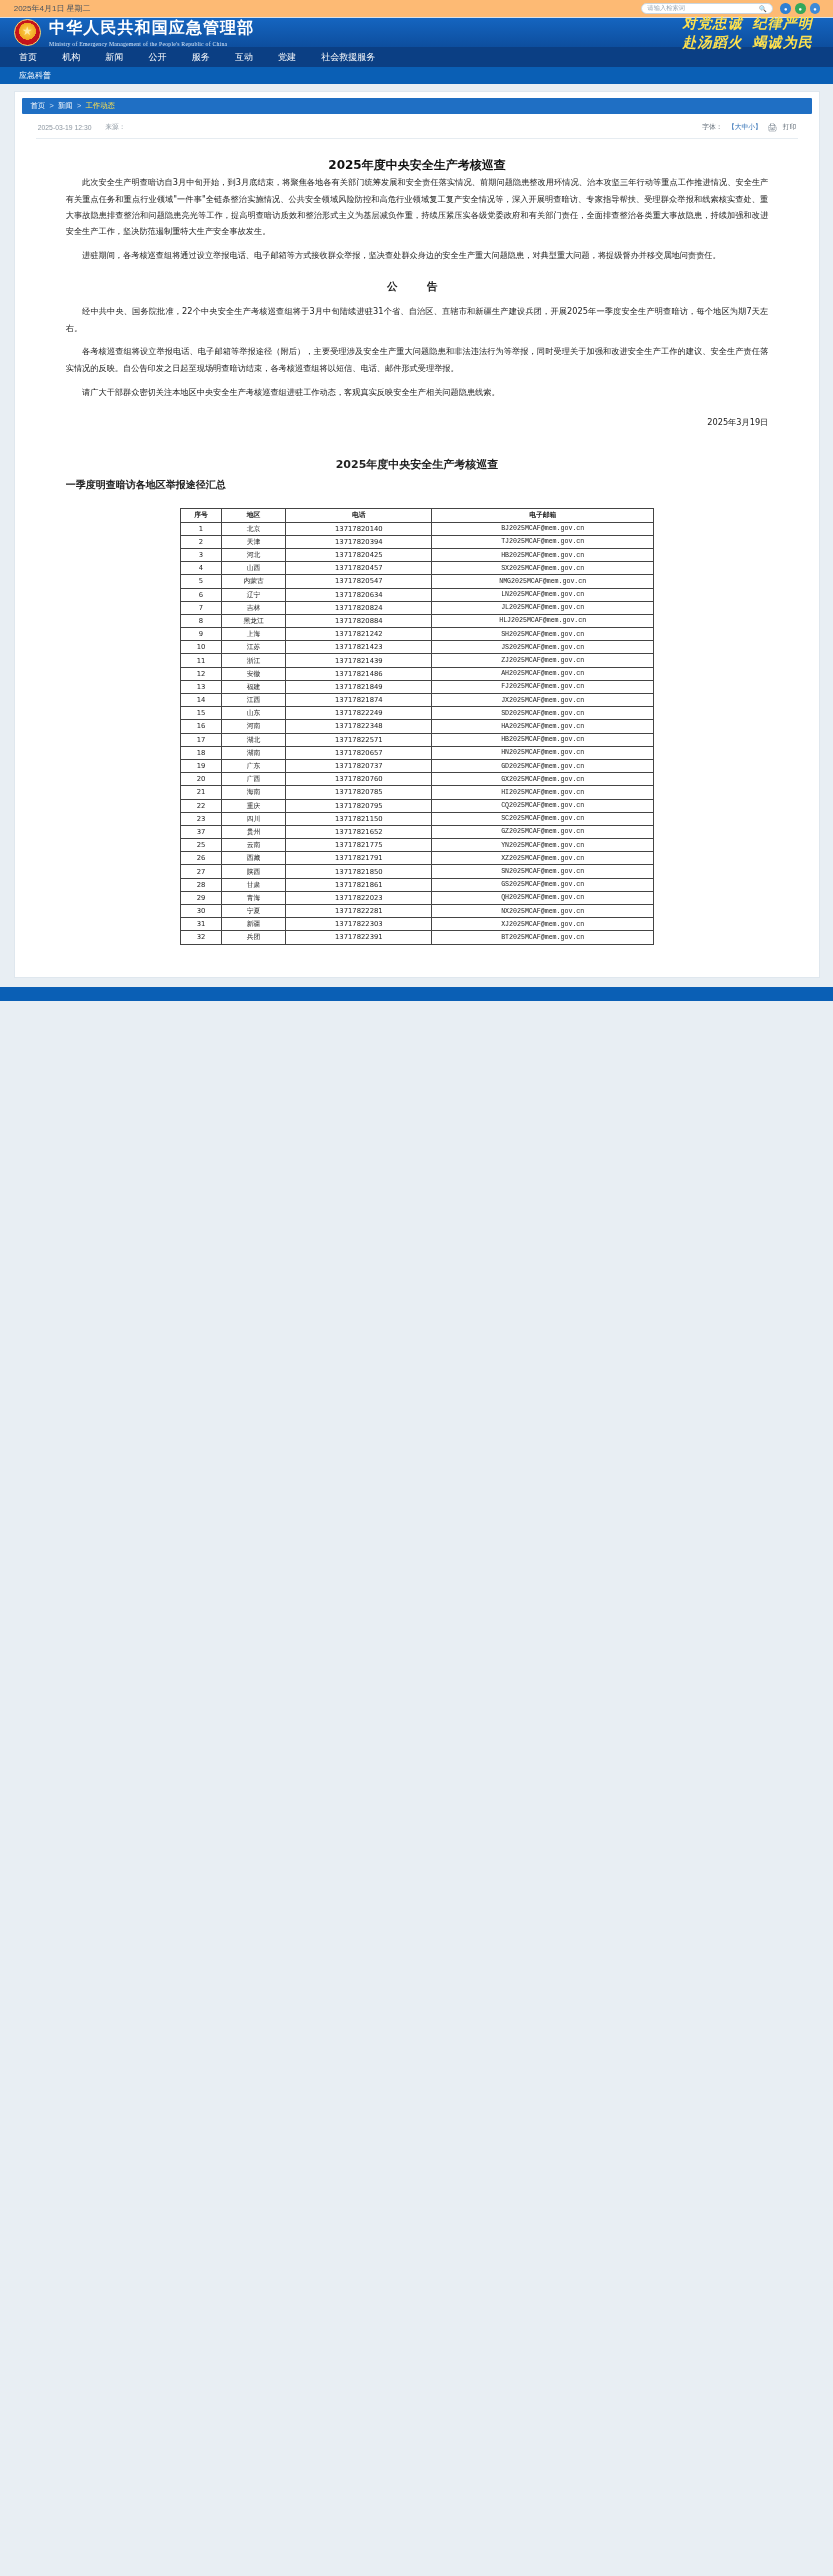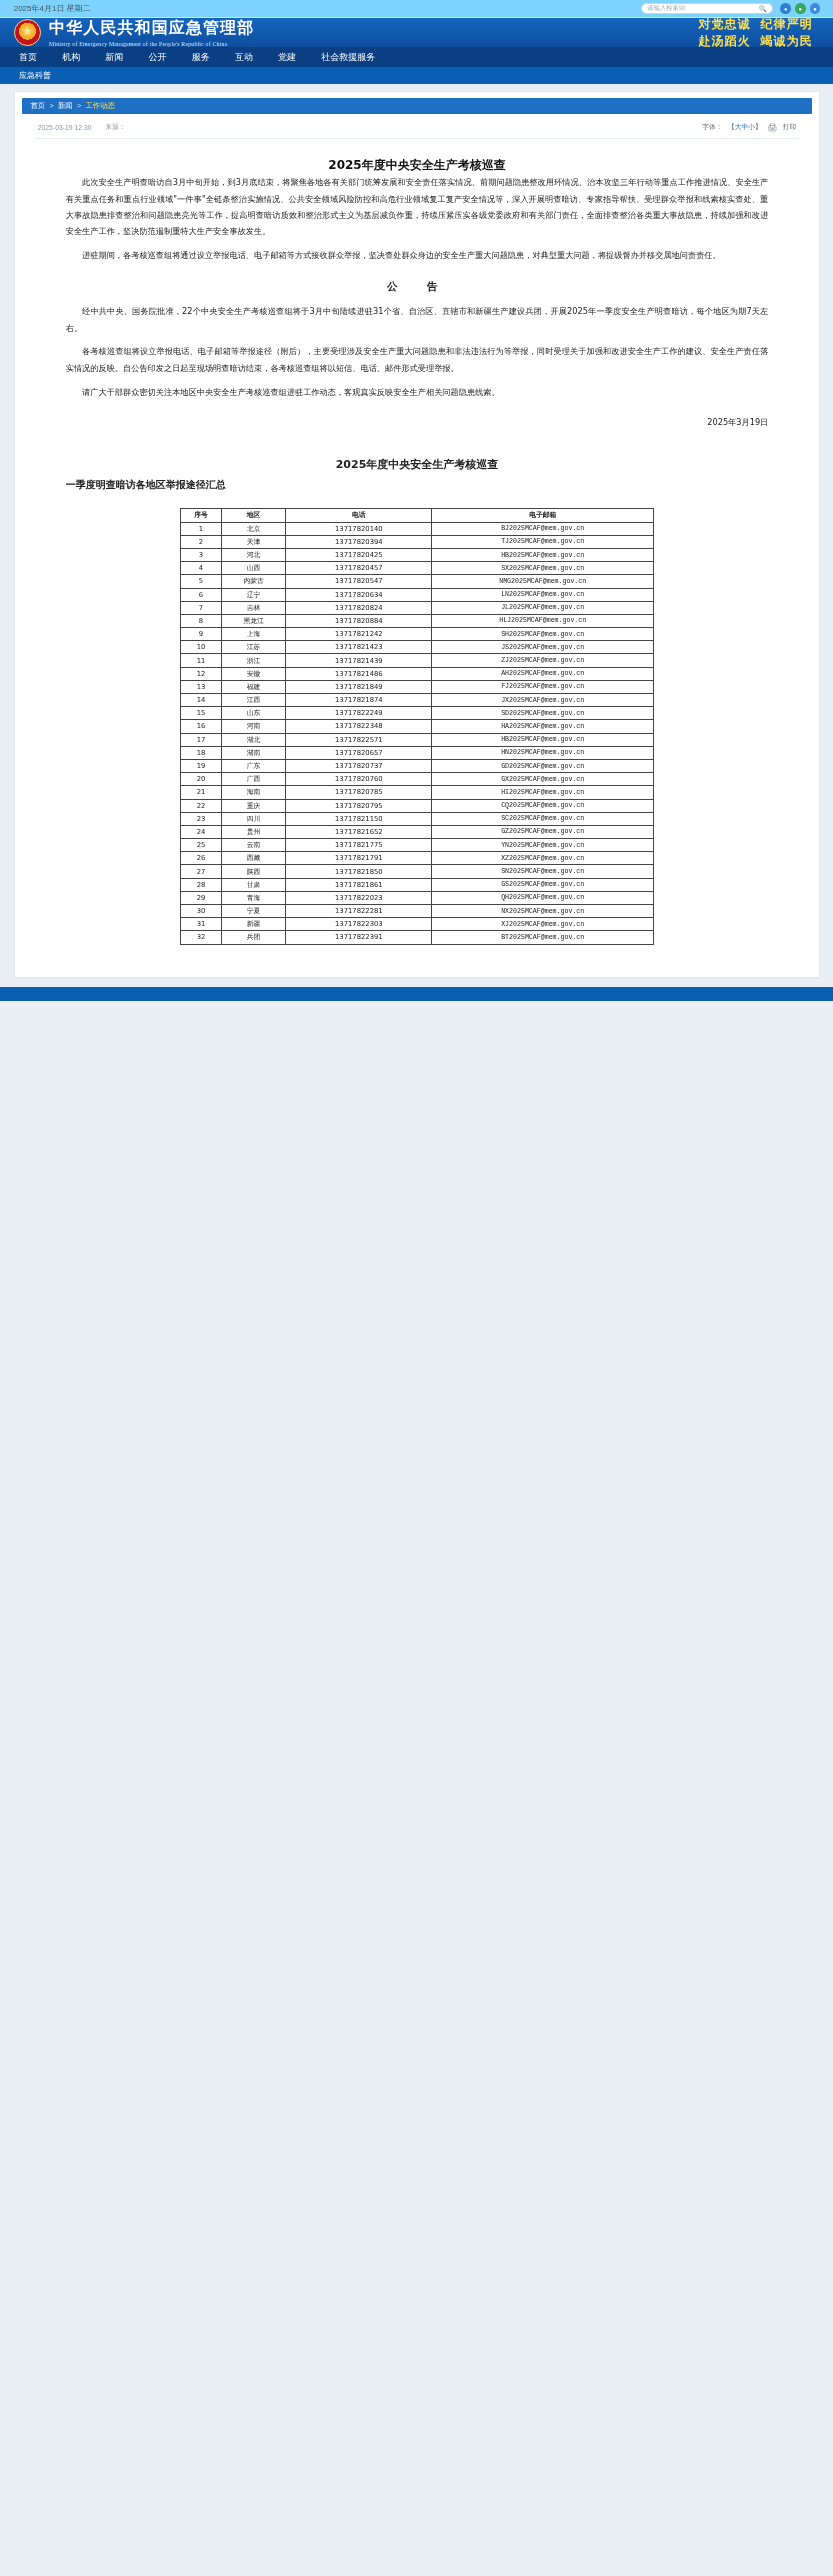--- a/index.html
+++ b/index.html
@@ -5,21 +5,21 @@
   * { box-sizing: border-box; }
   html, body { margin:0; padding:0; }
   body {
     width:834px;
     font-family:"Liberation Sans","DejaVu Sans",sans-serif;
     background:#e8eef3;
     color:#222;
   }
   
   .topbar{
-    height:18px;background:#7dd3fc;border-bottom:0.5px solid #d8e2ea;
+    height:18px;background:#fdba74;border-bottom:0.5px solid #d8e2ea;
     display:flex;align-items:center;padding:0 13.7px;font-size:8px;color:#4a5560;
   }
   .topbar .date{flex:0 0 auto;}
   .topbar .spacer{flex:1 1 auto;}
   .searchbox{
     width:132px;height:11.6px;background:#fff;border:0.5px solid #c9d6e0;border-radius:5.8px;
     display:flex;align-items:center;padding:0 5.3px;font-size:6.3px;color:#9aa7b2;
   }
   .searchbox .mag{margin-left:auto;color:#7f8b96;font-size:6.3px;}
   .topicons{display:flex;align-items:center;gap:4.2px;margin-left:7.4px;}
@@ -41,21 +41,21 @@
     border:1.1px solid #ffd76b;flex:0 0 auto;position:relative;
   }
   .emblem:after{
     content:"★";position:absolute;left:0;right:0;top:4.2px;text-align:center;
     font-size:11.6px;color:#ffe9a8;
   }
   .bannertext{margin-left:8.4px;color:#fff;}
   .bannertext .t1{font-size:16px;font-weight:bold;letter-spacing:1.1px;font-family:"DejaVu Sans",sans-serif;}
   .bannertext .t2{font-size:5.8px;letter-spacing:0.2px;margin-top:2.1px;color:#d8e7f7;font-family:"Liberation Serif",serif;}
   .slogan{margin-left:auto;text-align:left;color:#ffe14d;font-weight:bold;line-height:1.35;}
-  .slogan span{display:inline-block;margin-right:7.4px;font-size:12px;letter-spacing:1.1px;}
+  .slogan span{display:inline-block;margin-right:7.4px;font-size:14px;letter-spacing:1.1px;font-style:italic;}
   .slogan .row{white-space:nowrap;}
 
   
   .nav{
     height:20px;background:#0b3f84;display:flex;align-items:stretch;padding:0 13.7px;
   }
   .nav a{
     color:#fff;font-size:9px;text-decoration:none;display:flex;align-items:center;
     padding:0 12.6px;
   }
@@ -387,21 +387,21 @@
               <td>13717820795</td>
               <td class="mail">CQ2025MCAF@mem.gov.cn</td>
             </tr>
             <tr>
               <td>23</td>
               <td>四川</td>
               <td>13717821150</td>
               <td class="mail">SC2025MCAF@mem.gov.cn</td>
             </tr>
             <tr>
-              <td>24</td>
+              <td>37</td>
               <td>贵州</td>
               <td>13717821652</td>
               <td class="mail">GZ2025MCAF@mem.gov.cn</td>
             </tr>
             <tr>
               <td>25</td>
               <td>云南</td>
               <td>13717821775</td>
               <td class="mail">YN2025MCAF@mem.gov.cn</td>
             </tr>

